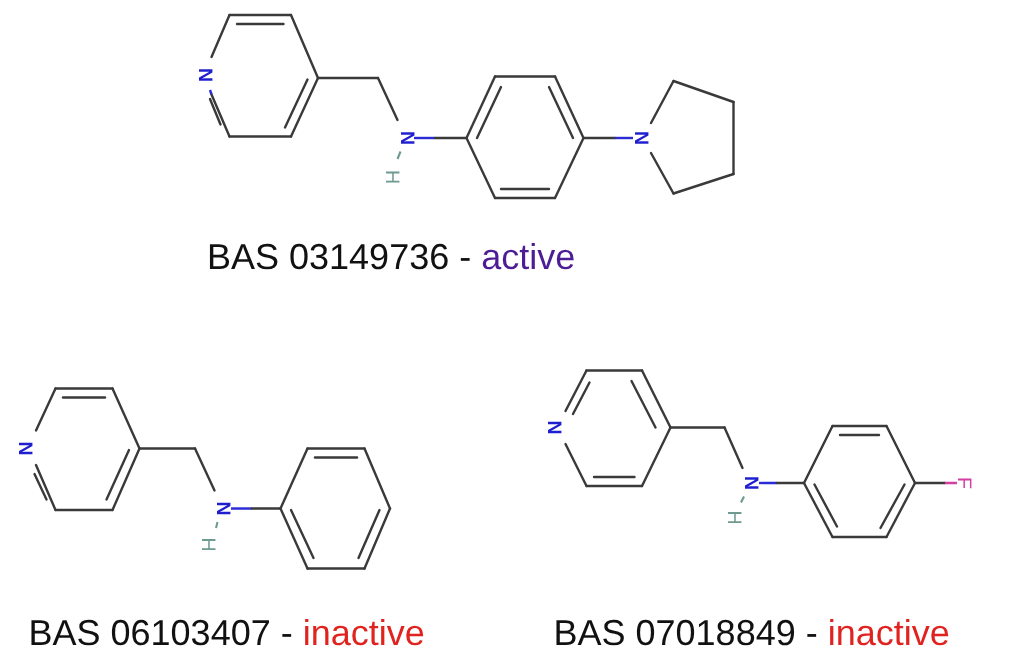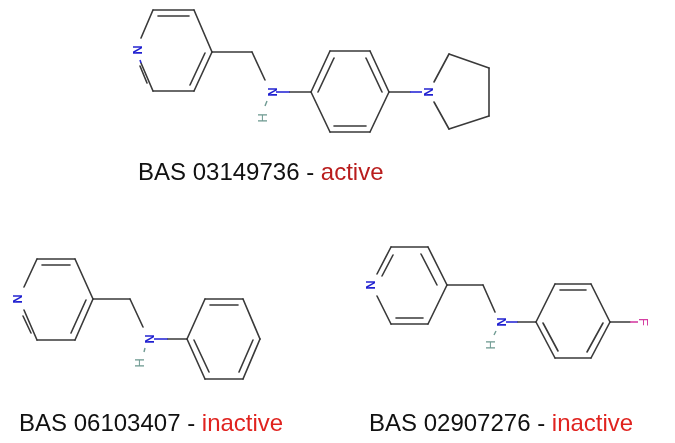--- a/index.html
+++ b/index.html
@@ -130,22 +130,22 @@
     <line class="bond" x1="610" y1="322" x2="630" y2="322"></line>
     <line class="bond-f" x1="630" y1="322" x2="638" y2="322"></line>
     <text class="atom" x="370" y="285" transform="rotate(90 370 285)" fill="#1f1fd0">N</text>
     <text class="atom" x="501" y="322" transform="rotate(90 501 322)" fill="#1f1fd0">N</text>
     <text class="atom" x="490" y="345" transform="rotate(90 490 345)" fill="#6f9a92" style="font-weight:normal">H</text>
     <text class="atom" x="643" y="322" transform="rotate(90 643 322)" fill="#d53fa3" style="font-weight:normal">F</text>
   </g>
 </svg>
 
 <div class="caption" style="left:138px; top:160px;">
-  <span>BAS 03149736</span><span style="white-space:pre"> - </span><span class="status" style="color:#b91c1c">active</span>
+  <span>BAS 03149736</span><span style="white-space:pre"> - </span><span class="status" style="color:#4c1d95">active</span>
 </div>
 
 <div class="caption" style="left:19px; top:411px;">
   <span>BAS 06103407</span><span style="white-space:pre"> - </span><span class="status" style="color:#e0231f">inactive</span>
 </div>
 
 <div class="caption" style="left:369px; top:411px;">
-  <span>BAS 02907276</span><span style="white-space:pre"> - </span><span class="status" style="color:#e0231f">inactive</span>
+  <span>BAS 07018849</span><span style="white-space:pre"> - </span><span class="status" style="color:#e0231f">inactive</span>
 </div>
 
 </body></html>

